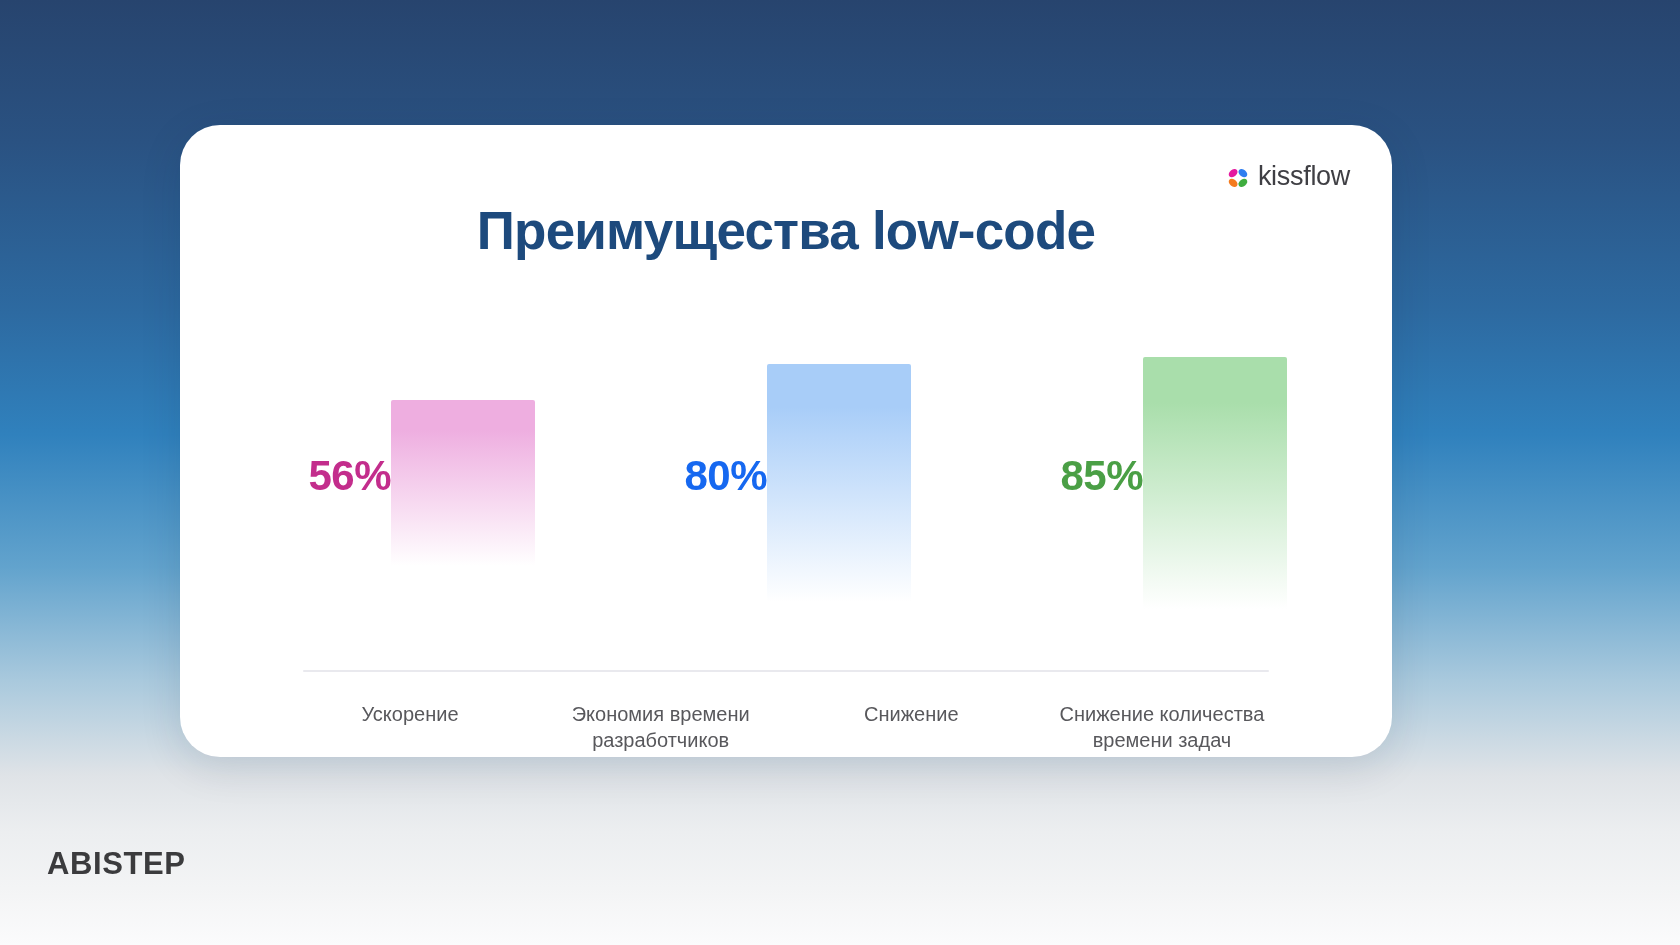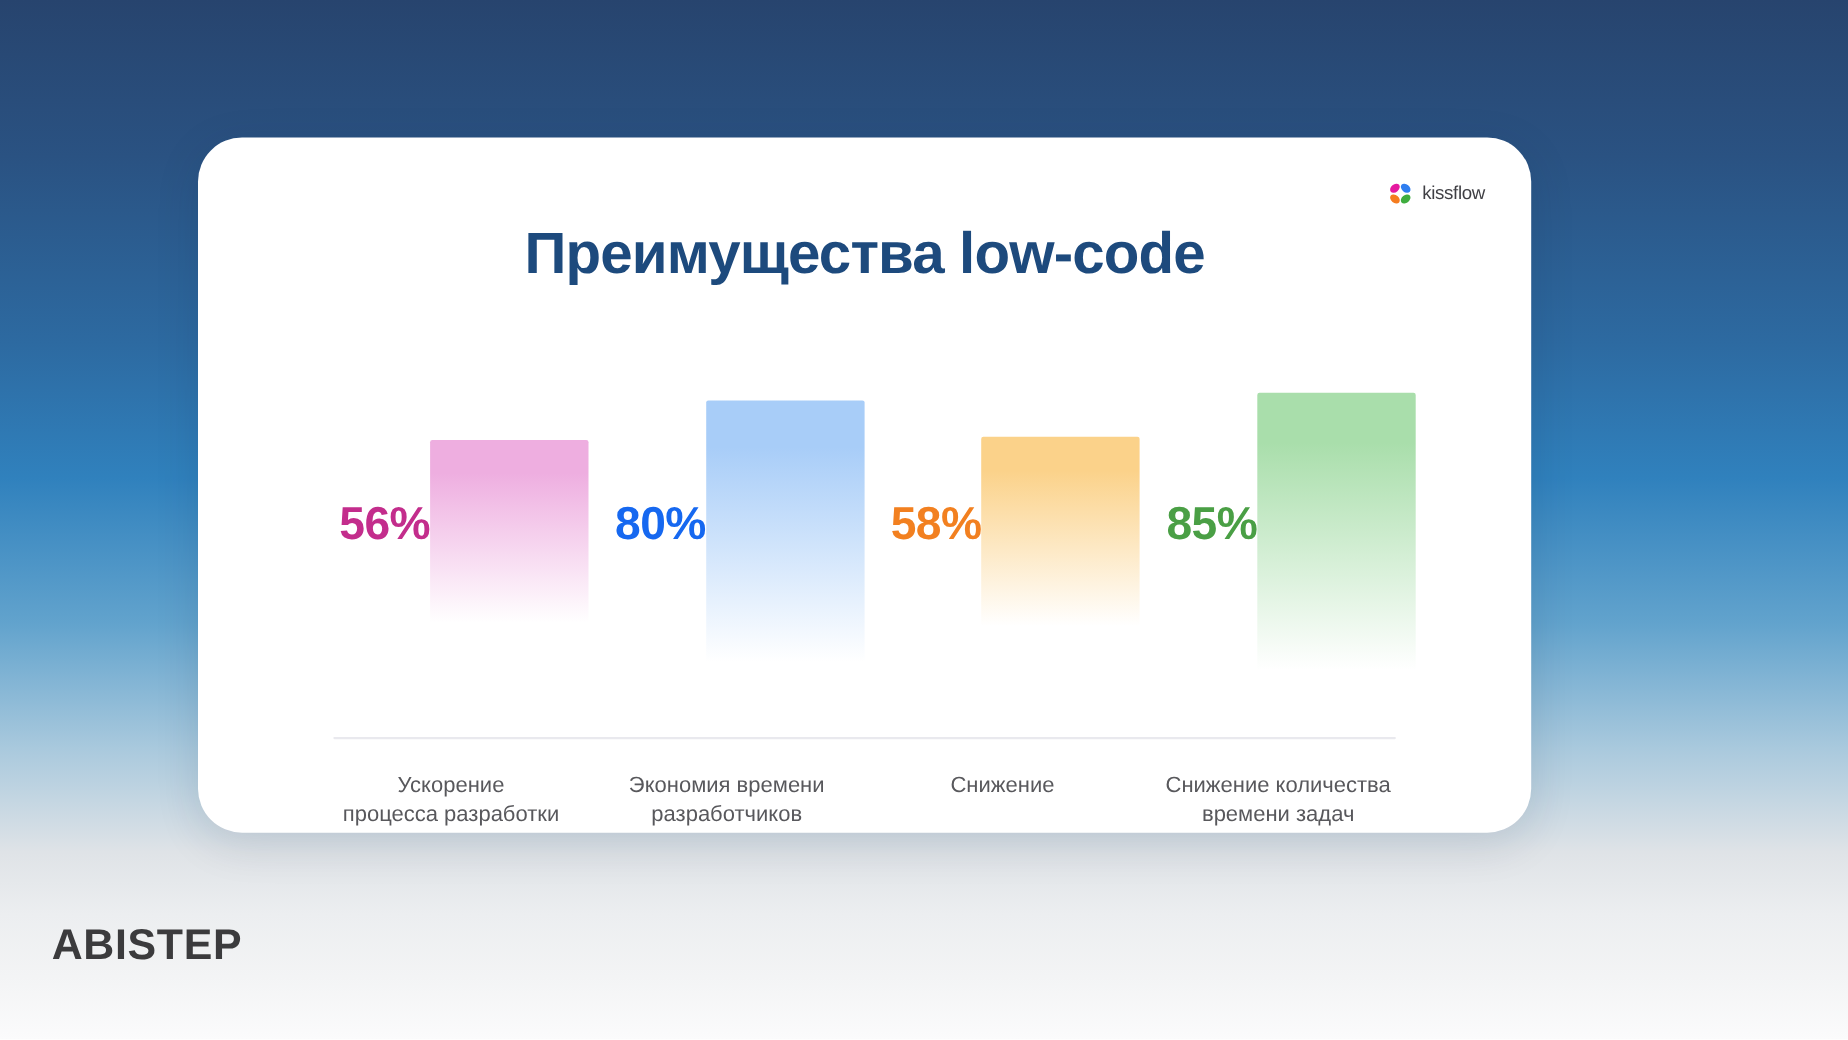--- a/index.html
+++ b/index.html
@@ -44,21 +44,21 @@
   #brand {
     position: absolute;
     right: 42px;
     top: 38px;
     display: flex;
     align-items: center;
     gap: 7px;
   }
   #brand-mark { width: 26px; height: 26px; display: block; }
   #brand-text {
-    font-size: 17px;
+    font-size: 27px;
     font-weight: 400;
     letter-spacing: -0.3px;
     color: #3f3f44;
     line-height: 1;
     padding-bottom: 2px;
   }
 
   
   #title {
     position: absolute;
@@ -133,21 +133,21 @@
     font-size: 20px;
     line-height: 1.28;
     color: #58585c;
   }
 
   
   #watermark {
     position: absolute;
     left: 47px;
     bottom: 63px;
-    font-size: 39px;
+    font-size: 31px;
     font-weight: 700;
     letter-spacing: 0.6px;
     color: #3b3b3d;
   }
 </style>
 </head>
 <body>
 
 <div id="stage">
 
@@ -172,38 +172,33 @@
         <div class="bar-col">
           <div class="bar-value" style="color: rgb(195, 45, 140);">56%</div>
           <div class="bar-rect" style="height: 166px; background: linear-gradient(rgb(238, 174, 224) 0%, rgb(238, 174, 224) 18%, rgb(255, 255, 255) 100%);"></div>
         </div>
 
         <div class="bar-col">
           <div class="bar-value" style="color: rgb(22, 104, 240);">80%</div>
           <div class="bar-rect" style="height: 238px; background: linear-gradient(rgb(168, 205, 248) 0%, rgb(168, 205, 248) 18%, rgb(255, 255, 255) 100%);"></div>
         </div>
 
-        <div class="bar-col">
-          <div class="bar-value" style="color: rgb(242, 128, 32);">58%</div>
-          <div class="bar-rect" style="height: 172px; background: linear-gradient(rgb(251, 210, 138) 0%, rgb(251, 210, 138) 18%, rgb(255, 255, 255) 100%);"></div>
-        </div>
 
         <div class="bar-col">
           <div class="bar-value" style="color: rgb(74, 159, 69);">85%</div>
           <div class="bar-rect" style="height: 252px; background: linear-gradient(rgb(169, 222, 171) 0%, rgb(169, 222, 171) 18%, rgb(255, 255, 255) 100%);"></div>
         </div>
 
       </div>
 
       <div id="baseline" style="background: rgb(233, 233, 238);"></div>
 
       <div id="xlabels">
         <div class="xlabel">
           <div>Ускорение</div>
-          <div>процесса разработки</div>
         </div>
         <div class="xlabel">
           <div>Экономия времени</div>
           <div>разработчиков</div>
         </div>
         <div class="xlabel">
           <div>Снижение</div>
         </div>
         <div class="xlabel">
           <div>Снижение количества</div>

